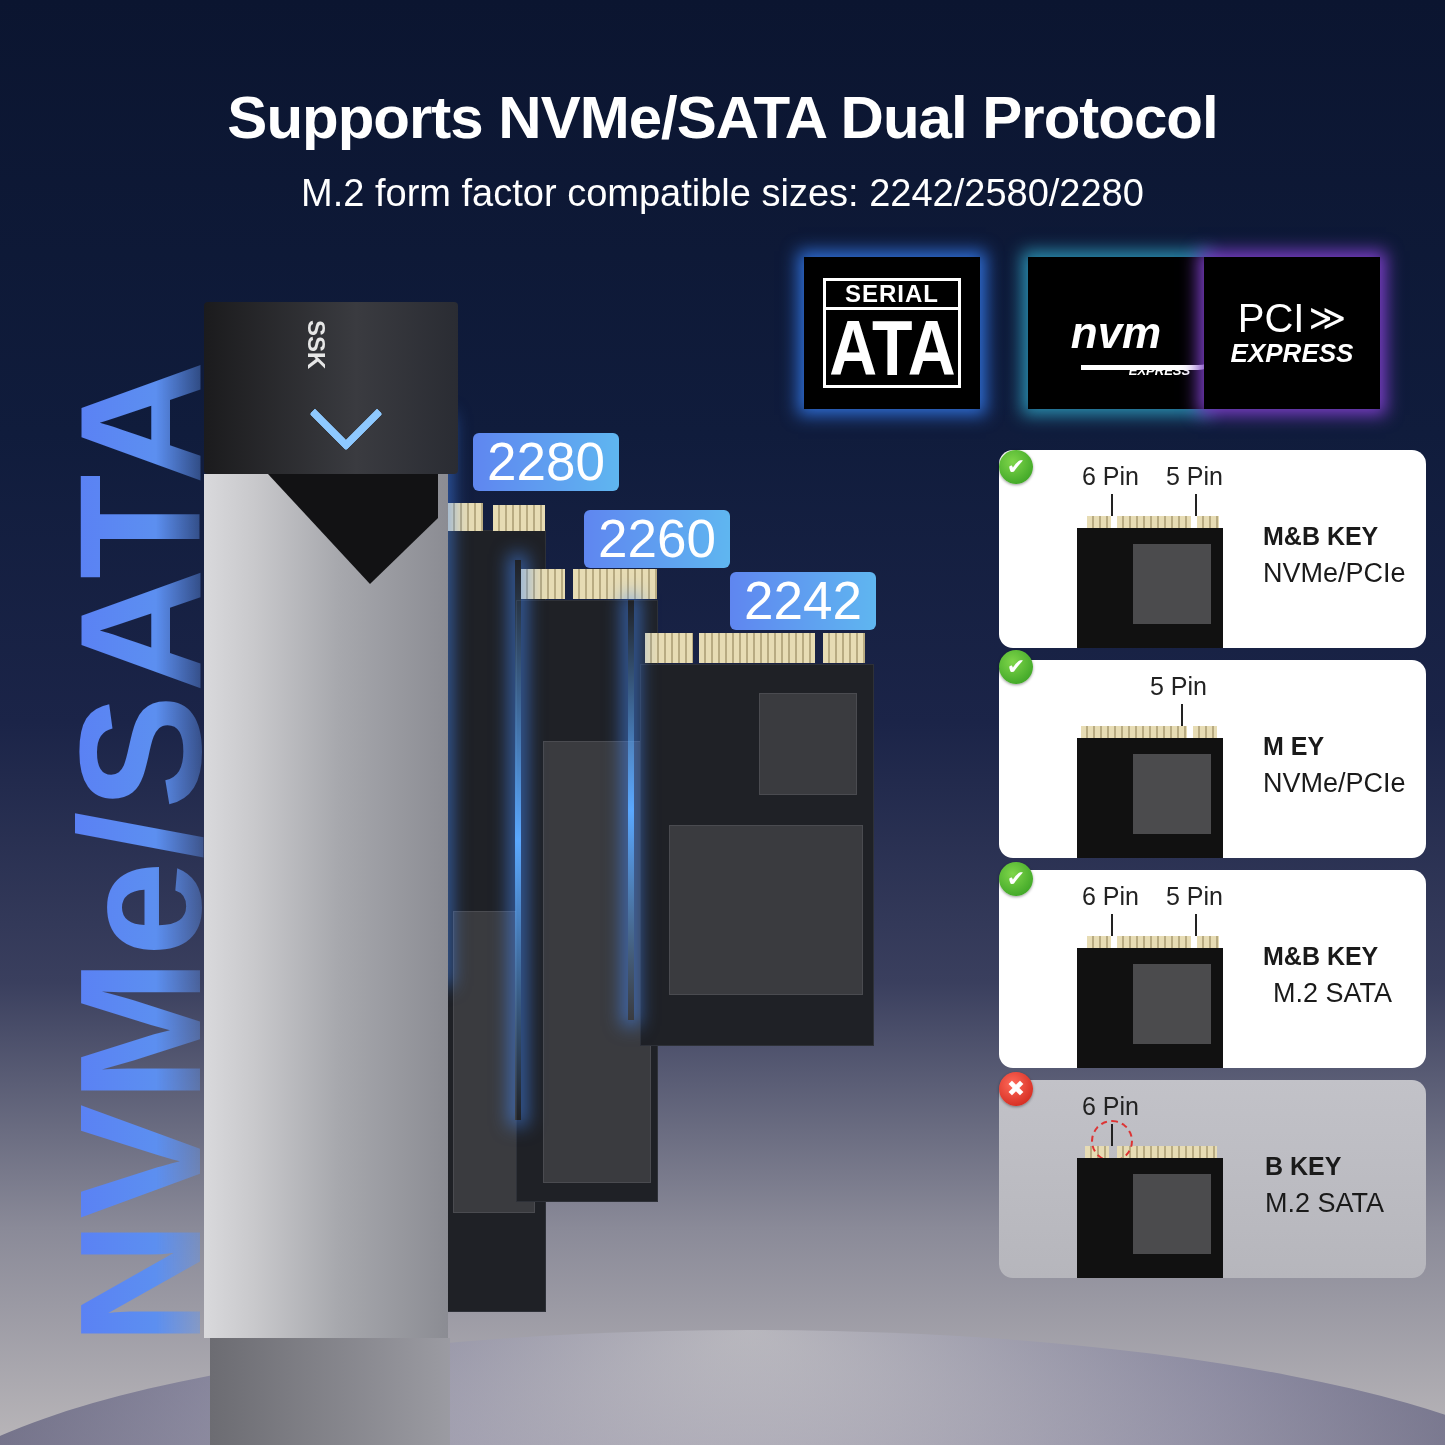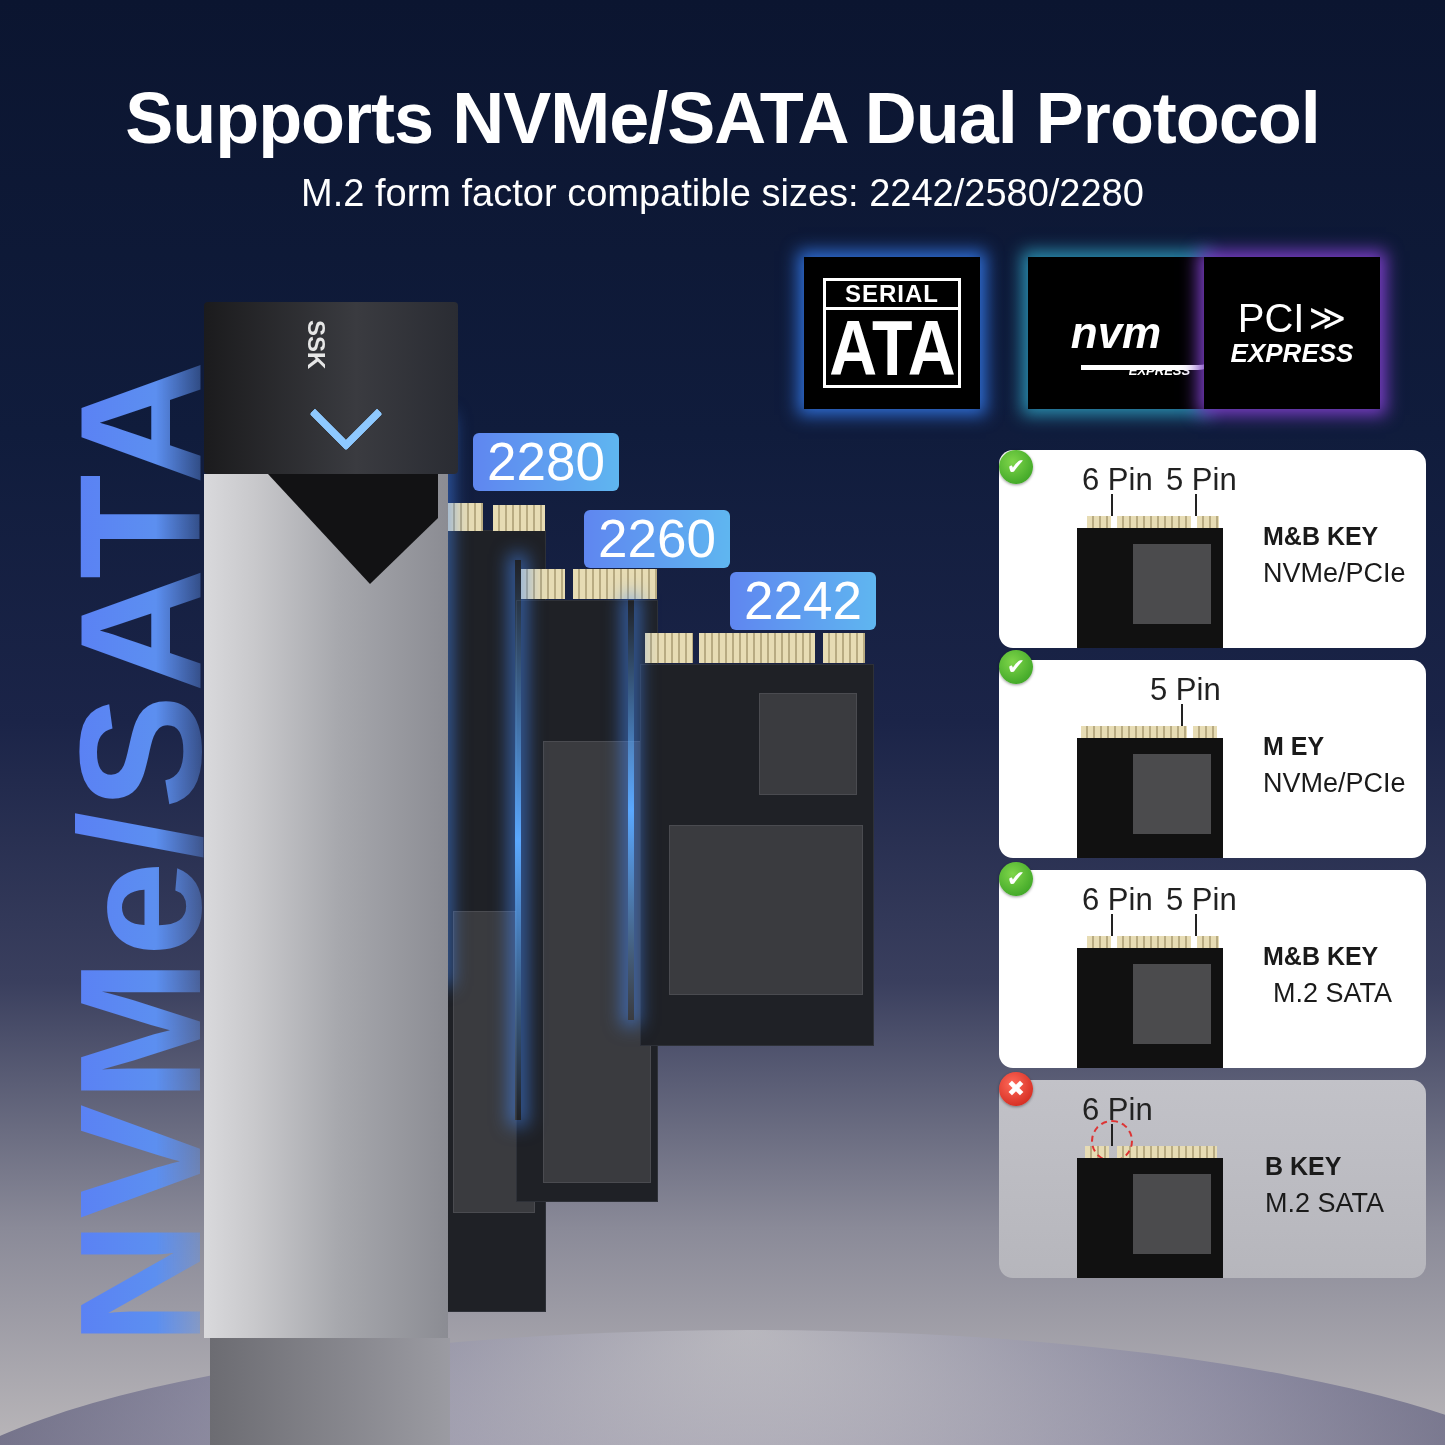--- a/index.html
+++ b/index.html
@@ -1,21 +1,21 @@
 <!DOCTYPE html>
 <html><head>
 <meta charset="utf-8">
 <style>
   html,body{margin:0;padding:0;}
   body{width:1445px;height:1445px;overflow:hidden;position:relative;
     font-family:"Liberation Sans","DejaVu Sans",sans-serif;
     background:linear-gradient(180deg,#0b1530 0%,#101c3c 30%,#1b2448 50%,#3a3f5e 68%,#8a8a98 85%,#b9b6b9 100%);}
   .abs{position:absolute;}
   
-  .title{left:0;top:72px;width:1445px;text-align:center;color:#fff;font-weight:700;font-size:72px;letter-spacing:-1px;line-height:92px;}
+  .title{left:0;top:72px;width:1445px;text-align:center;color:#fff;font-weight:700;font-size:60px;letter-spacing:-1px;line-height:92px;}
   .subtitle{left:0;top:168px;width:1445px;text-align:center;color:#fff;font-size:38px;line-height:50px;padding-left:0;}
   
   .vtext{left:60px;top:1345px;transform-origin:0 0;transform:rotate(-90deg);
     font-size:172px;font-weight:700;letter-spacing:2px;line-height:160px;white-space:nowrap;
     color:#5b88f0;
     background:linear-gradient(180deg,#5a7ef5 0%,#5c8ff0 60%,rgba(110,160,240,0.15) 100%);
     -webkit-background-clip:text;background-clip:text;-webkit-text-fill-color:transparent;}
   
   .logo{width:176px;height:152px;background:#000;top:257px;display:flex;align-items:center;justify-content:center;}
   .logo.sata{left:804px;box-shadow:0 0 16px 6px #2f6ed6;}
@@ -43,21 +43,21 @@
   .b2260{left:516px;top:600px;width:140px;height:600px;}
   .b2242{left:640px;top:664px;width:232px;height:380px;}
   .chip{background:#3a3b3f;border:1px solid #4a4b50;}
   .gold{background:repeating-linear-gradient(90deg,#e7dcb4 0 5px,#b8ab82 5px 7px);}
   .glow{width:6px;background:linear-gradient(180deg,rgba(80,150,255,0),#5aa8ff 50%,rgba(80,150,255,0));box-shadow:0 0 18px 6px rgba(70,140,255,0.6);}
   
   .badge{background:linear-gradient(90deg,#5f86f0,#5fb6f0);color:#fff;font-size:53px;line-height:58px;padding:0 14px;border-radius:6px;}
   
   .card{left:999px;width:427px;height:198px;background:#fff;border-radius:14px;overflow:hidden;}
   .card.bad{background:linear-gradient(180deg,#c2c2c8,#b6b6bc);}
-  .card-pins{position:absolute;top:12px;font-size:31px;color:#222;}
+  .card-pins{position:absolute;top:12px;font-size:25px;color:#222;}
   .pin-line{position:absolute;width:2px;background:#222;height:22px;}
   .mini-board{position:absolute;left:78px;top:78px;width:146px;height:120px;background:#111;}
   .mini-gold{position:absolute;top:66px;height:18px;}
   .mini-chip{position:absolute;left:56px;top:16px;width:78px;height:80px;background:#4b4b4d;}
   .card-key{position:absolute;left:264px;top:72px;font-size:25px;font-weight:700;color:#1a1a1a;}
   .card-proto{position:absolute;left:264px;top:108px;font-size:27px;color:#1a1a1a;}
   .status{position:absolute;width:34px;height:34px;border-radius:50%;color:#fff;font-weight:700;display:flex;align-items:center;justify-content:center;font-size:22px;box-shadow:0 1px 3px rgba(0,0,0,.4);}
   .status.ok{background:radial-gradient(circle at 40% 35%,#7fd64a,#2f9a1e);}
   .status.no{background:radial-gradient(circle at 40% 35%,#ff6a5a,#c91c12);}
   .red-circle{position:absolute;width:38px;height:38px;border:2px dashed #d33;border-radius:50%;}

